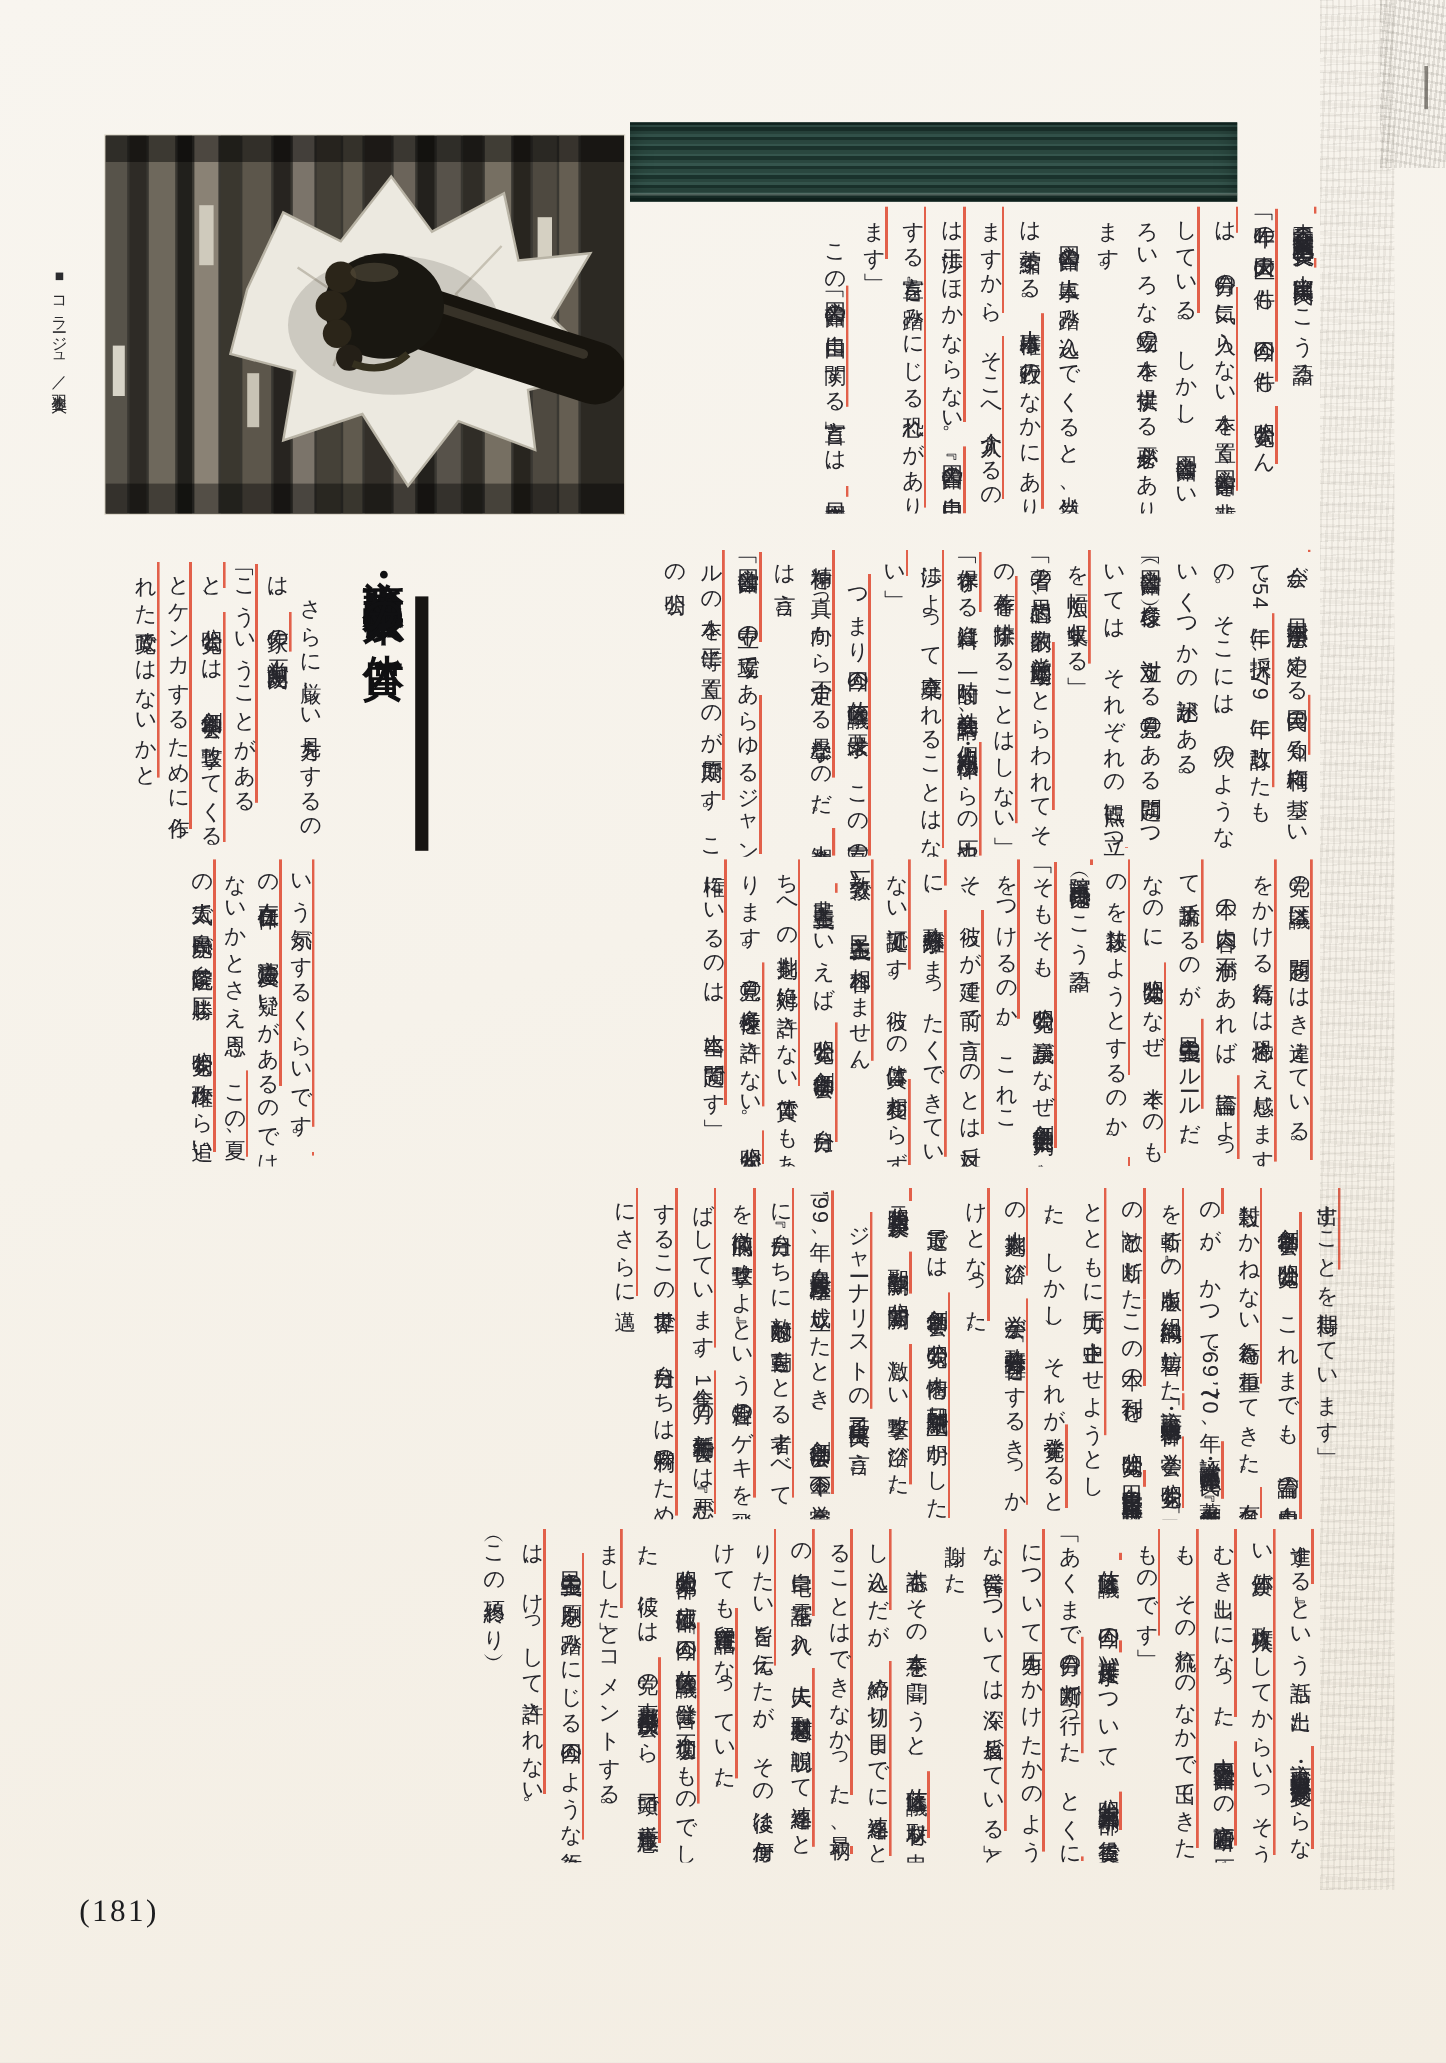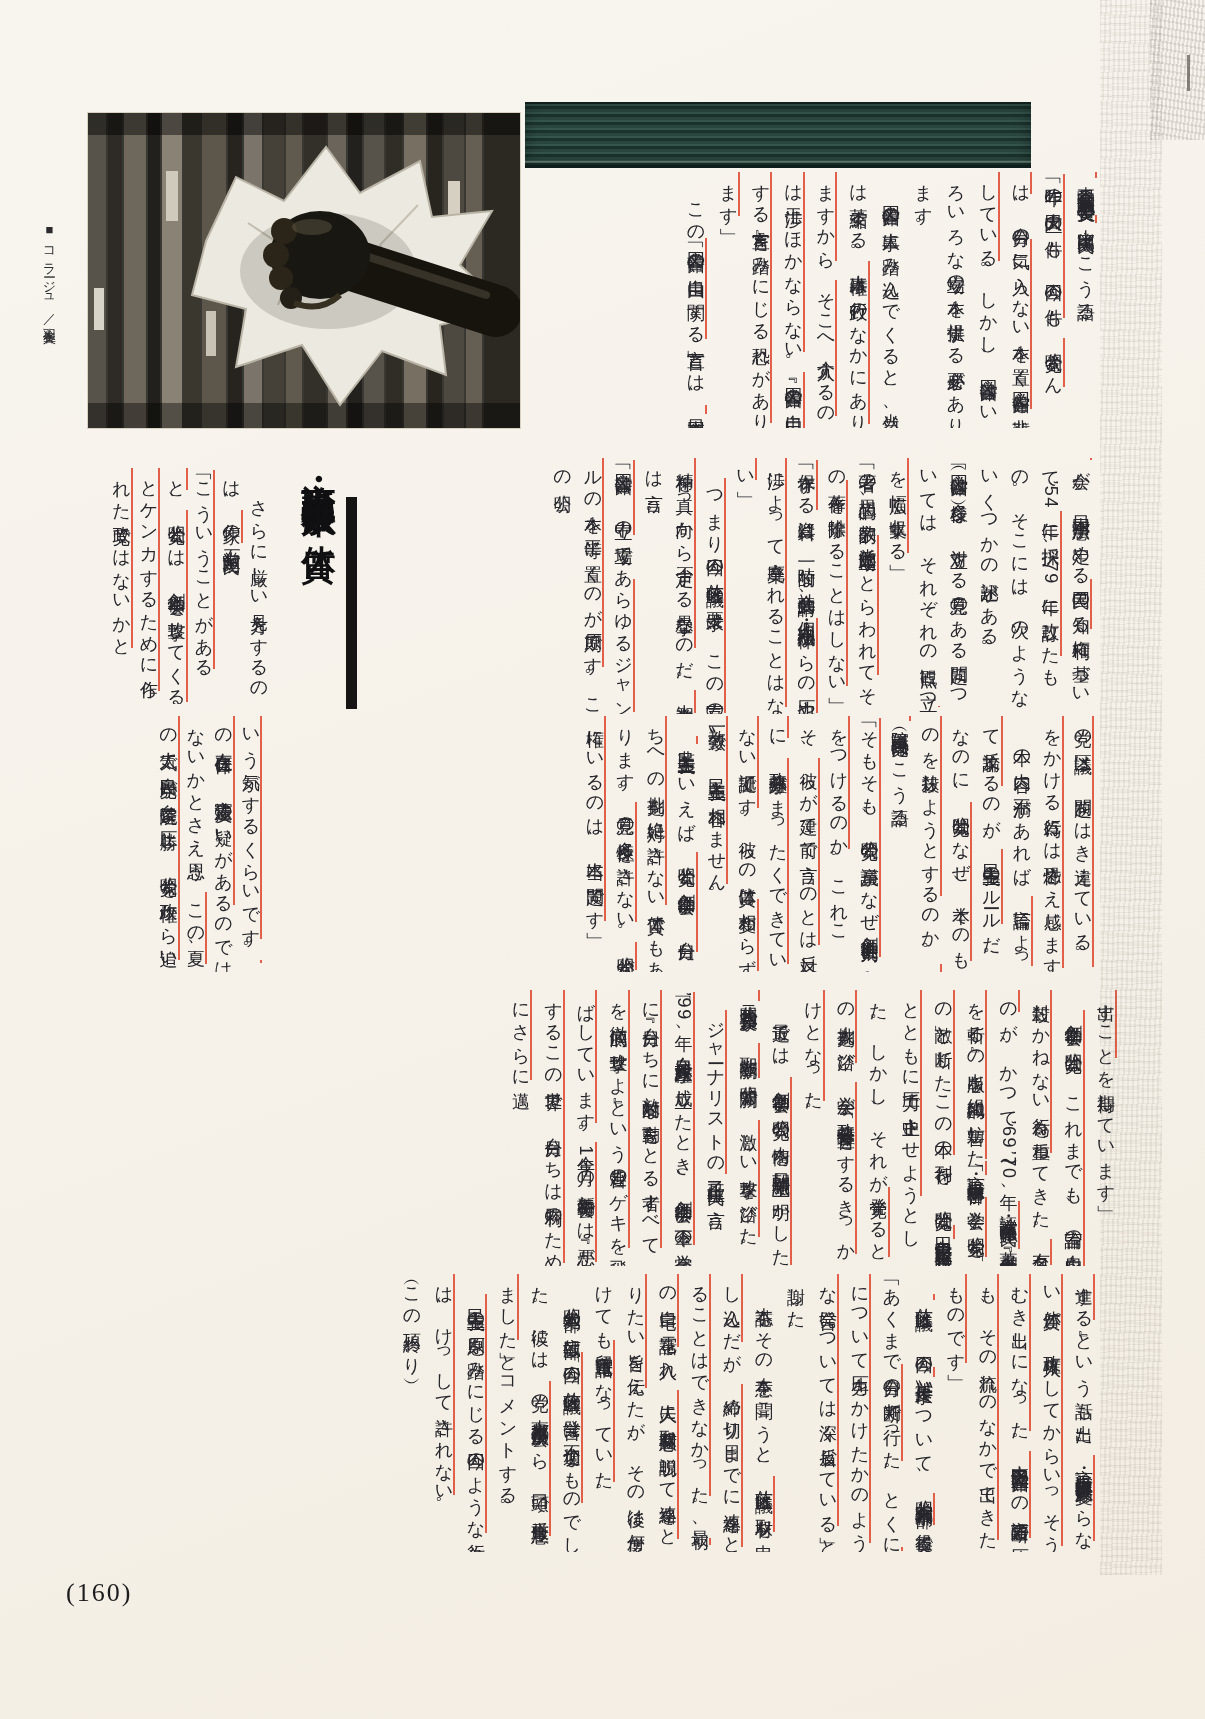--- a/index.html
+++ b/index.html
@@ -154,15 +154,15 @@
   <div class="vtext" id="band2l">　さらに厳しい見方をするのは、<span class="rl">作家の石堂淑朗氏</span>だ。<br>「<span class="rl">こういうことがあると</span>、<span class="rl">公明党とは、創価学会を攻撃してくる相手とケンカするために作られた政党ではないかと</span></div>
   <div class="vtext" id="band3l"><span class="rl">いう気がするくらいです</span>。公<span class="rl">明党の存在自体に、憲法違反の疑いがある</span>のではないかとさえ思う。<span class="rl">この夏、小泉首相の人気で自民党が参院選に圧勝し、公明党を政権から追い</span></div>
 
   <div class="vtext" id="band4"><span class="rl">出すこと</span>を期待しています」<br>　<span class="rl">創価学会と公明党は、これまでも、言論の自由を封殺しかねない行為を重ね</span>てきた。<span class="rl">有名なの</span>が、かつて’69〜’70年、<span class="rl">評論家・藤原弘達氏の著書『創価学会を斬る』の出版を組織的に妨害した</span>「<span class="rl">言論・出版妨害事件</span>」。<span class="rl">学会と公明党を「民主主義の敵」と断じた</span><span class="rl">この本の刊行</span>を、公明党は田<span class="rl">中角栄自民党幹事長</span>（当時）<span class="rl">とともに圧力で中止させよう</span>とした。しかし、それが発覚<span class="rl">すると世論の大批判を浴び</span>、<span class="rl">学会が「政教分離宣言」をするきっかけとなった</span>。<br>　最近では、<span class="rl">創価学会と公明党の内情を朝日新聞紙上で明かした竹入義勝・元公明党委員長</span>が、<span class="rl">聖教新聞や公明新聞</span>で、<span class="rl">激しい攻撃を浴びた</span>。<br>　<span class="rl">ジャーナリストの乙骨正生氏</span>は言う。<br>「<span class="rl">’99年、自自公連立政権が成立したとき、創価学会は傘下の学会員に『自分たちに敵対的な言動をとる者すべてを徹底的に攻撃せよ』という趣旨のゲキを飛ばしています</span>。<span class="rl">今年1月の新年勤行会では『悪が支配するこの世界で、自分たちは勝利のためにさらに邁</span></div>
   <div class="vtext" id="band5"><span class="rl">進する</span>』という話も出た。<span class="rl">言論・出版妨害事件以来変わらない体質が、政権入りしてからいっそうむき出しになった</span>。<span class="rl">中央区立図書館への言語道断の圧力も、その流れのなかで出てきたものです</span>」<br>　<span class="rl">佐藤区議</span>は、今回の<span class="rl">〝排斥要求〟</span>について、公明党東京<span class="rl">都本部の役員会</span>で「あくまで<span class="rl">自分の判断で行った</span>。とくに<span class="rl">人事について圧力をかけたかのような発言については深く反省している</span>」と陳謝した。<br>　本誌もその本意を聞こうと、<span class="rl">佐藤区議に取材を申し込んだ</span>が、<span class="rl">締め切り日までに連絡をとることはできなかった</span>。最初、<span class="rl">佐藤区議の自宅に電話を</span>入れ、<span class="rl">夫人に取材意図を説明して連絡をとりたい旨を伝え</span>たが、その後は何度かけても<span class="rl">留守番電話になっていた</span>。<br>　公明党本部の広報部は「<span class="rl">今回の佐藤区議の発言は不適切なもの</span>でした。彼には、<span class="rl">党の東京都本部役員会から、口頭で厳重注意しました</span>」とコメントする。<br>　<span class="rl">民主主義の原則を踏みにじる今回のような行為は、けっして許されない</span>。<br>（この項終わり）</div>
 
   <div class="gutter-noise"></div>
   <div class="corner-noise"></div>
   <div class="edge-tick"></div>
 
-  <div class="pagenum">(160)</div>
+  <div class="pagenum">(181)</div>
 
 </div>
 
 </body></html>

